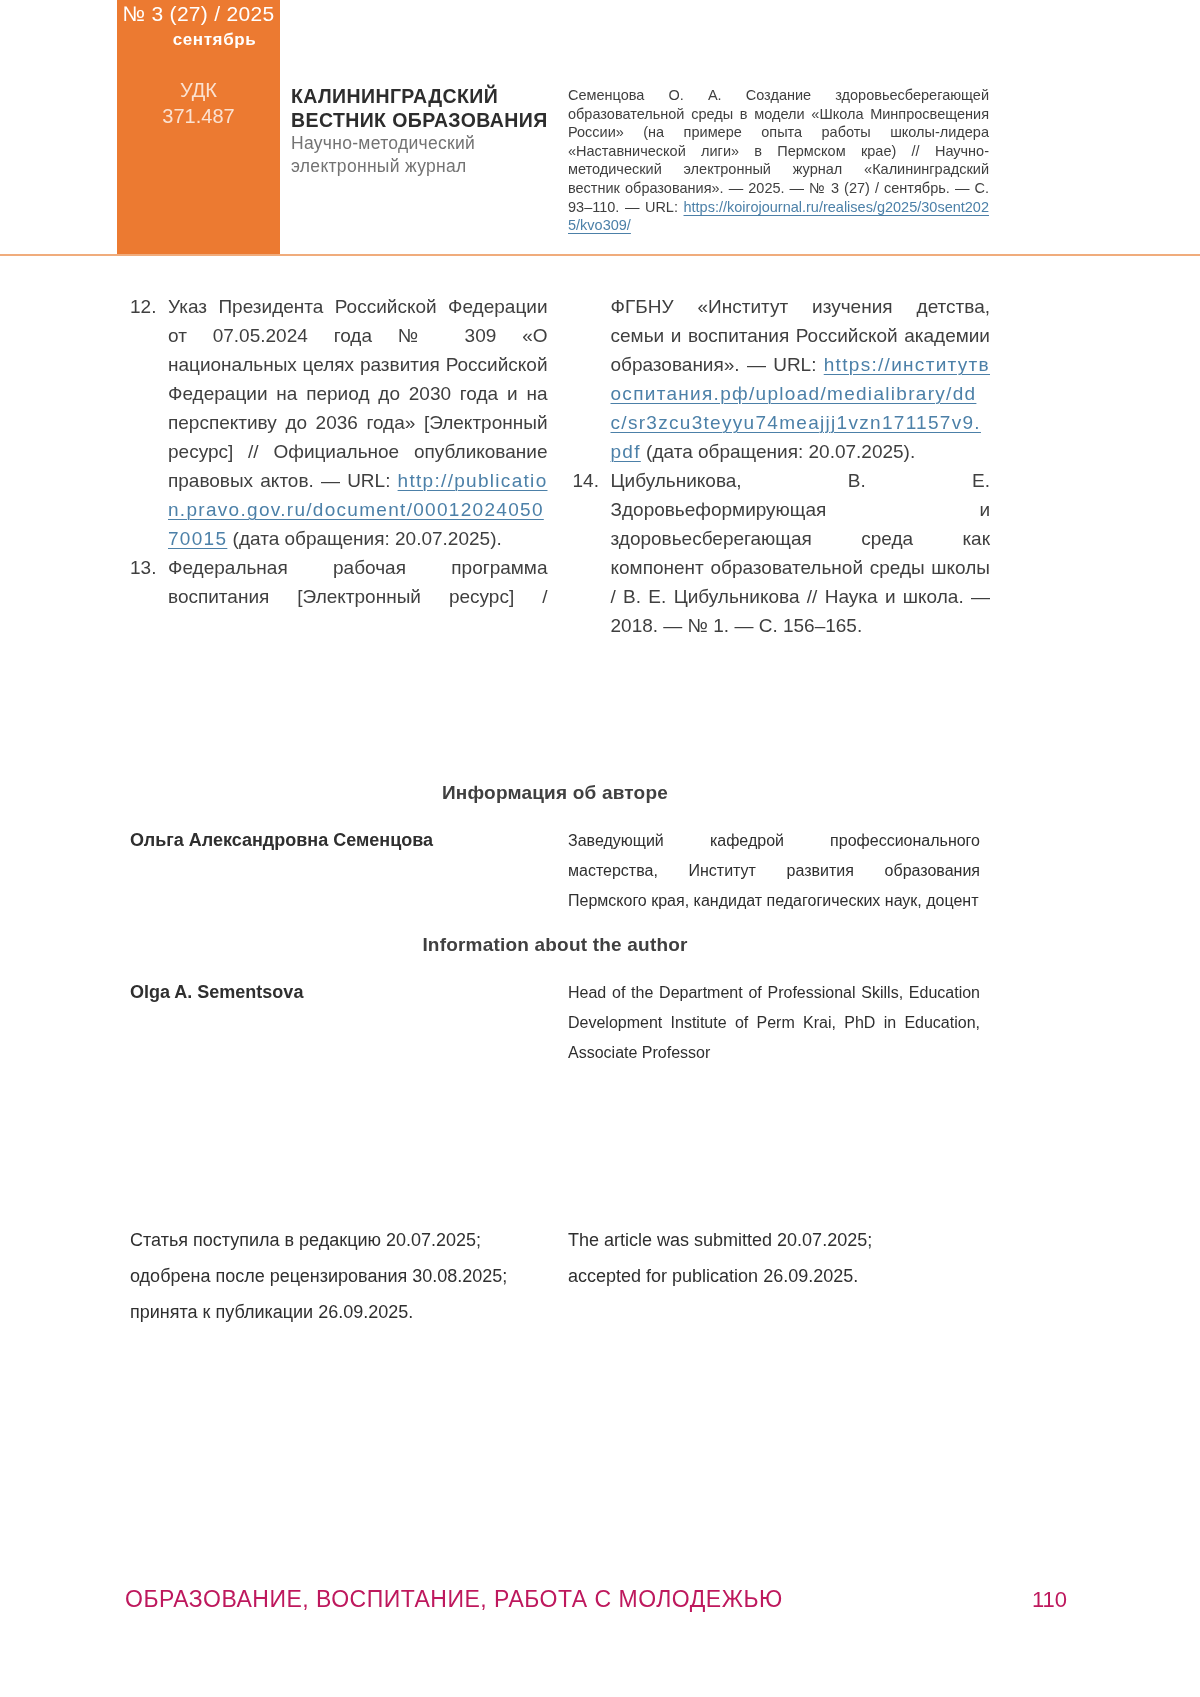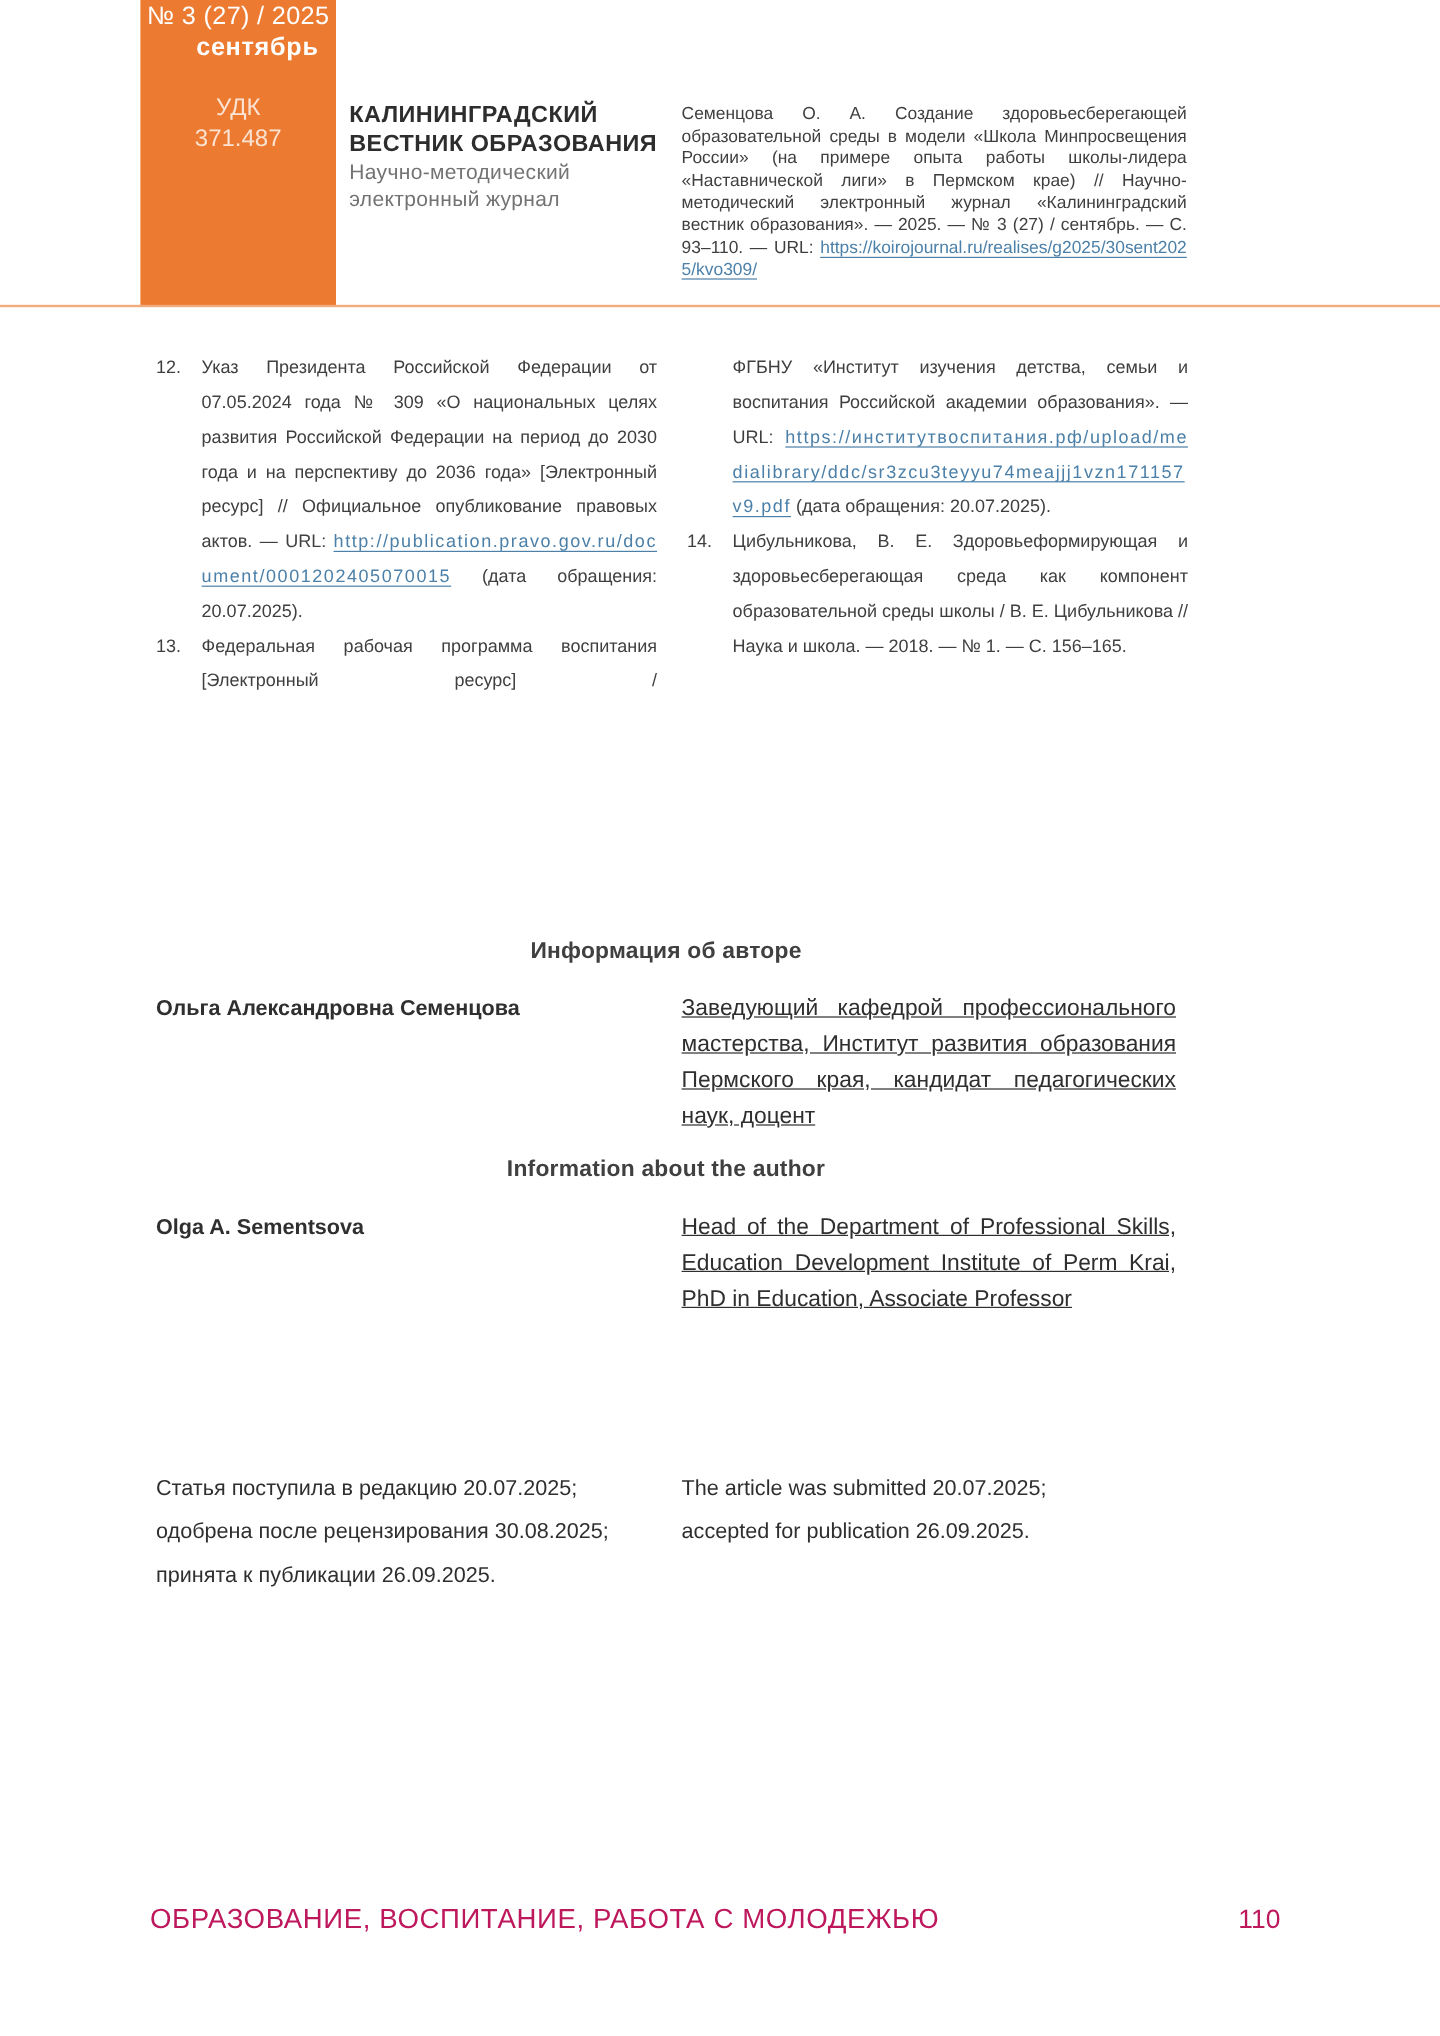--- a/index.html
+++ b/index.html
@@ -5,56 +5,56 @@
   html,body { margin:0; padding:0; background:#ffffff; }
   body { font-family: "Liberation Sans", "DejaVu Sans", sans-serif; }
   .page { position:relative; width:1200px; height:1697px; background:#ffffff; overflow:hidden; }
 
   
   .issue-box {
     position:absolute; left:117px; top:0; width:163px; height:255px;
     background:#EC7A31; color:#ffffff; text-align:center;
   }
   .issue-num { font-size:21px; line-height:27px; letter-spacing:0.3px; }
-  .issue-month { font-size:21px; font-weight:bold; line-height:26px; letter-spacing:0.6px;padding-left:32px; }
+  .issue-month { font-size:17px; font-weight:bold; line-height:26px; letter-spacing:0.6px;padding-left:32px; }
   .udk-label { margin-top:24px; font-size:20px; line-height:26px; color:rgba(255,255,255,0.78); }
   .udk-value { font-size:20px; line-height:26px; color:rgba(255,255,255,0.78); }
 
   .journal-block { position:absolute; left:291px; top:84px; }
   .jt { font-size:19.5px; font-weight:bold; color:#2d2d2d; line-height:24px; letter-spacing:0.4px; }
   .js { font-size:17.5px; color:#737373; line-height:23px; letter-spacing:0.3px; }
 
   .citation {
     position:absolute; left:568px; top:86px; width:421px;
     font-size:14.5px; line-height:18.6px; color:#3f3f3f; text-align:justify;
   }
 
   .rule { position:absolute; left:0; top:254px; width:1200px; height:2px; background:#F0AC7C; }
 
   
   .refs { position:absolute; left:130px; top:292px; width:860px; display:flex; gap:25px; }
   .col { flex:1; min-width:0; }
-  .ref-row { display:flex; font-size:15px; line-height:29px; color:#3f3f3f; }
+  .ref-row { display:flex; font-size:19px; line-height:29px; color:#3f3f3f; }
   .ref-num { width:38px; flex:none; }
   .ref-body { flex:1; margin:0; text-align:justify; hyphens:auto; -webkit-hyphens:auto; min-width:0; }
   .force-justify { text-align-last:justify; }
 
   .link {
     color:#4C80A8; text-decoration:underline; text-underline-offset:3px;
     text-decoration-thickness:1px; word-break:break-all; cursor:pointer;
   }
   .spaced { letter-spacing:1.3px; }
 
   
   .authors { position:absolute; left:130px; top:782px; width:850px; color:#2f2f2f; }
   .section-heading { font-size:19px; font-weight:bold; text-align:center; margin:0 0 22px 0; color:#404040; letter-spacing:0.2px; }
   .section-heading.en { margin-top:13px; }
   .info-row { display:flex; margin-bottom:18px; }
   .info-name { width:438px; flex:none; font-weight:bold; font-size:18px; line-height:28px; }
-  .info-desc { flex:1; min-width:0; text-align:justify; font-size:19px; line-height:30px;text-decoration:underline; }
+  .info-desc { flex:1; min-width:0; text-align:justify; font-size:16px; line-height:30px; }
 
   
   .dates { position:absolute; left:130px; top:1222px; width:850px; display:flex; font-size:18px; line-height:36px; color:#2f2f2f; }
   .dates-col { width:438px; flex:none; }
   .dates-col.en { width:auto; flex:1; }
 
   
   .page-footer {
     position:absolute; left:125px; right:133px; top:1586px;
     display:flex; justify-content:space-between; align-items:baseline;

